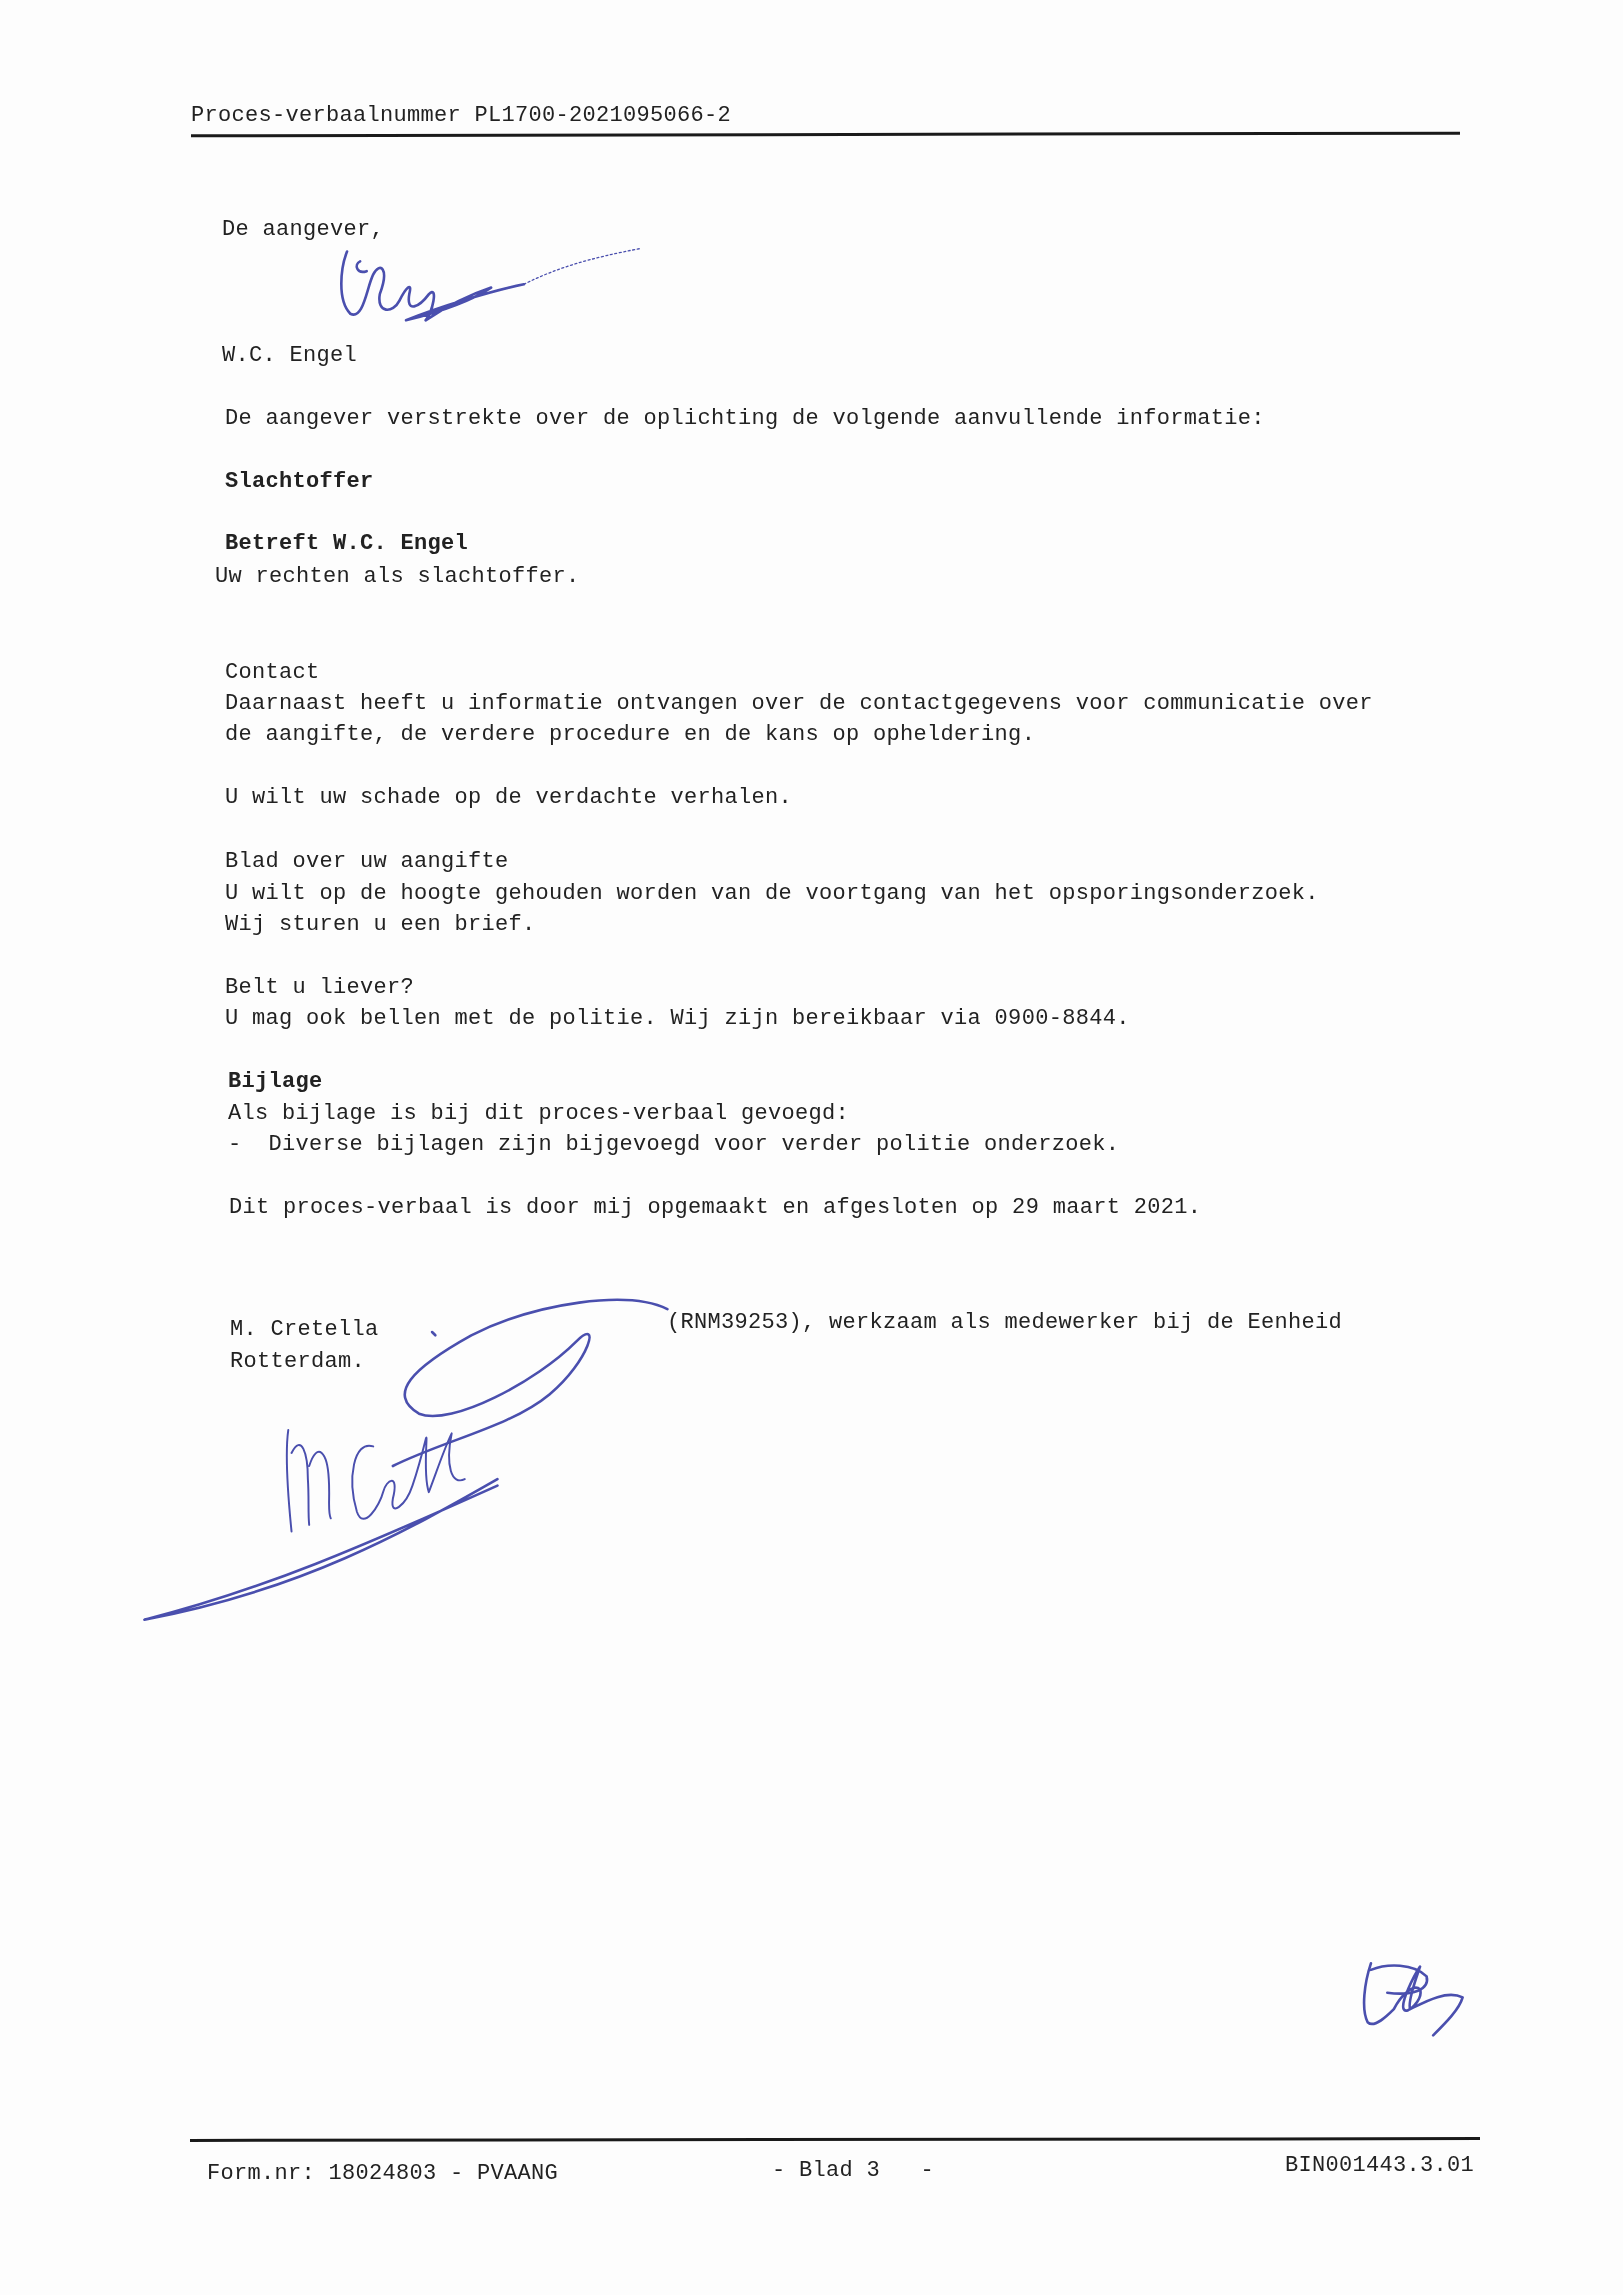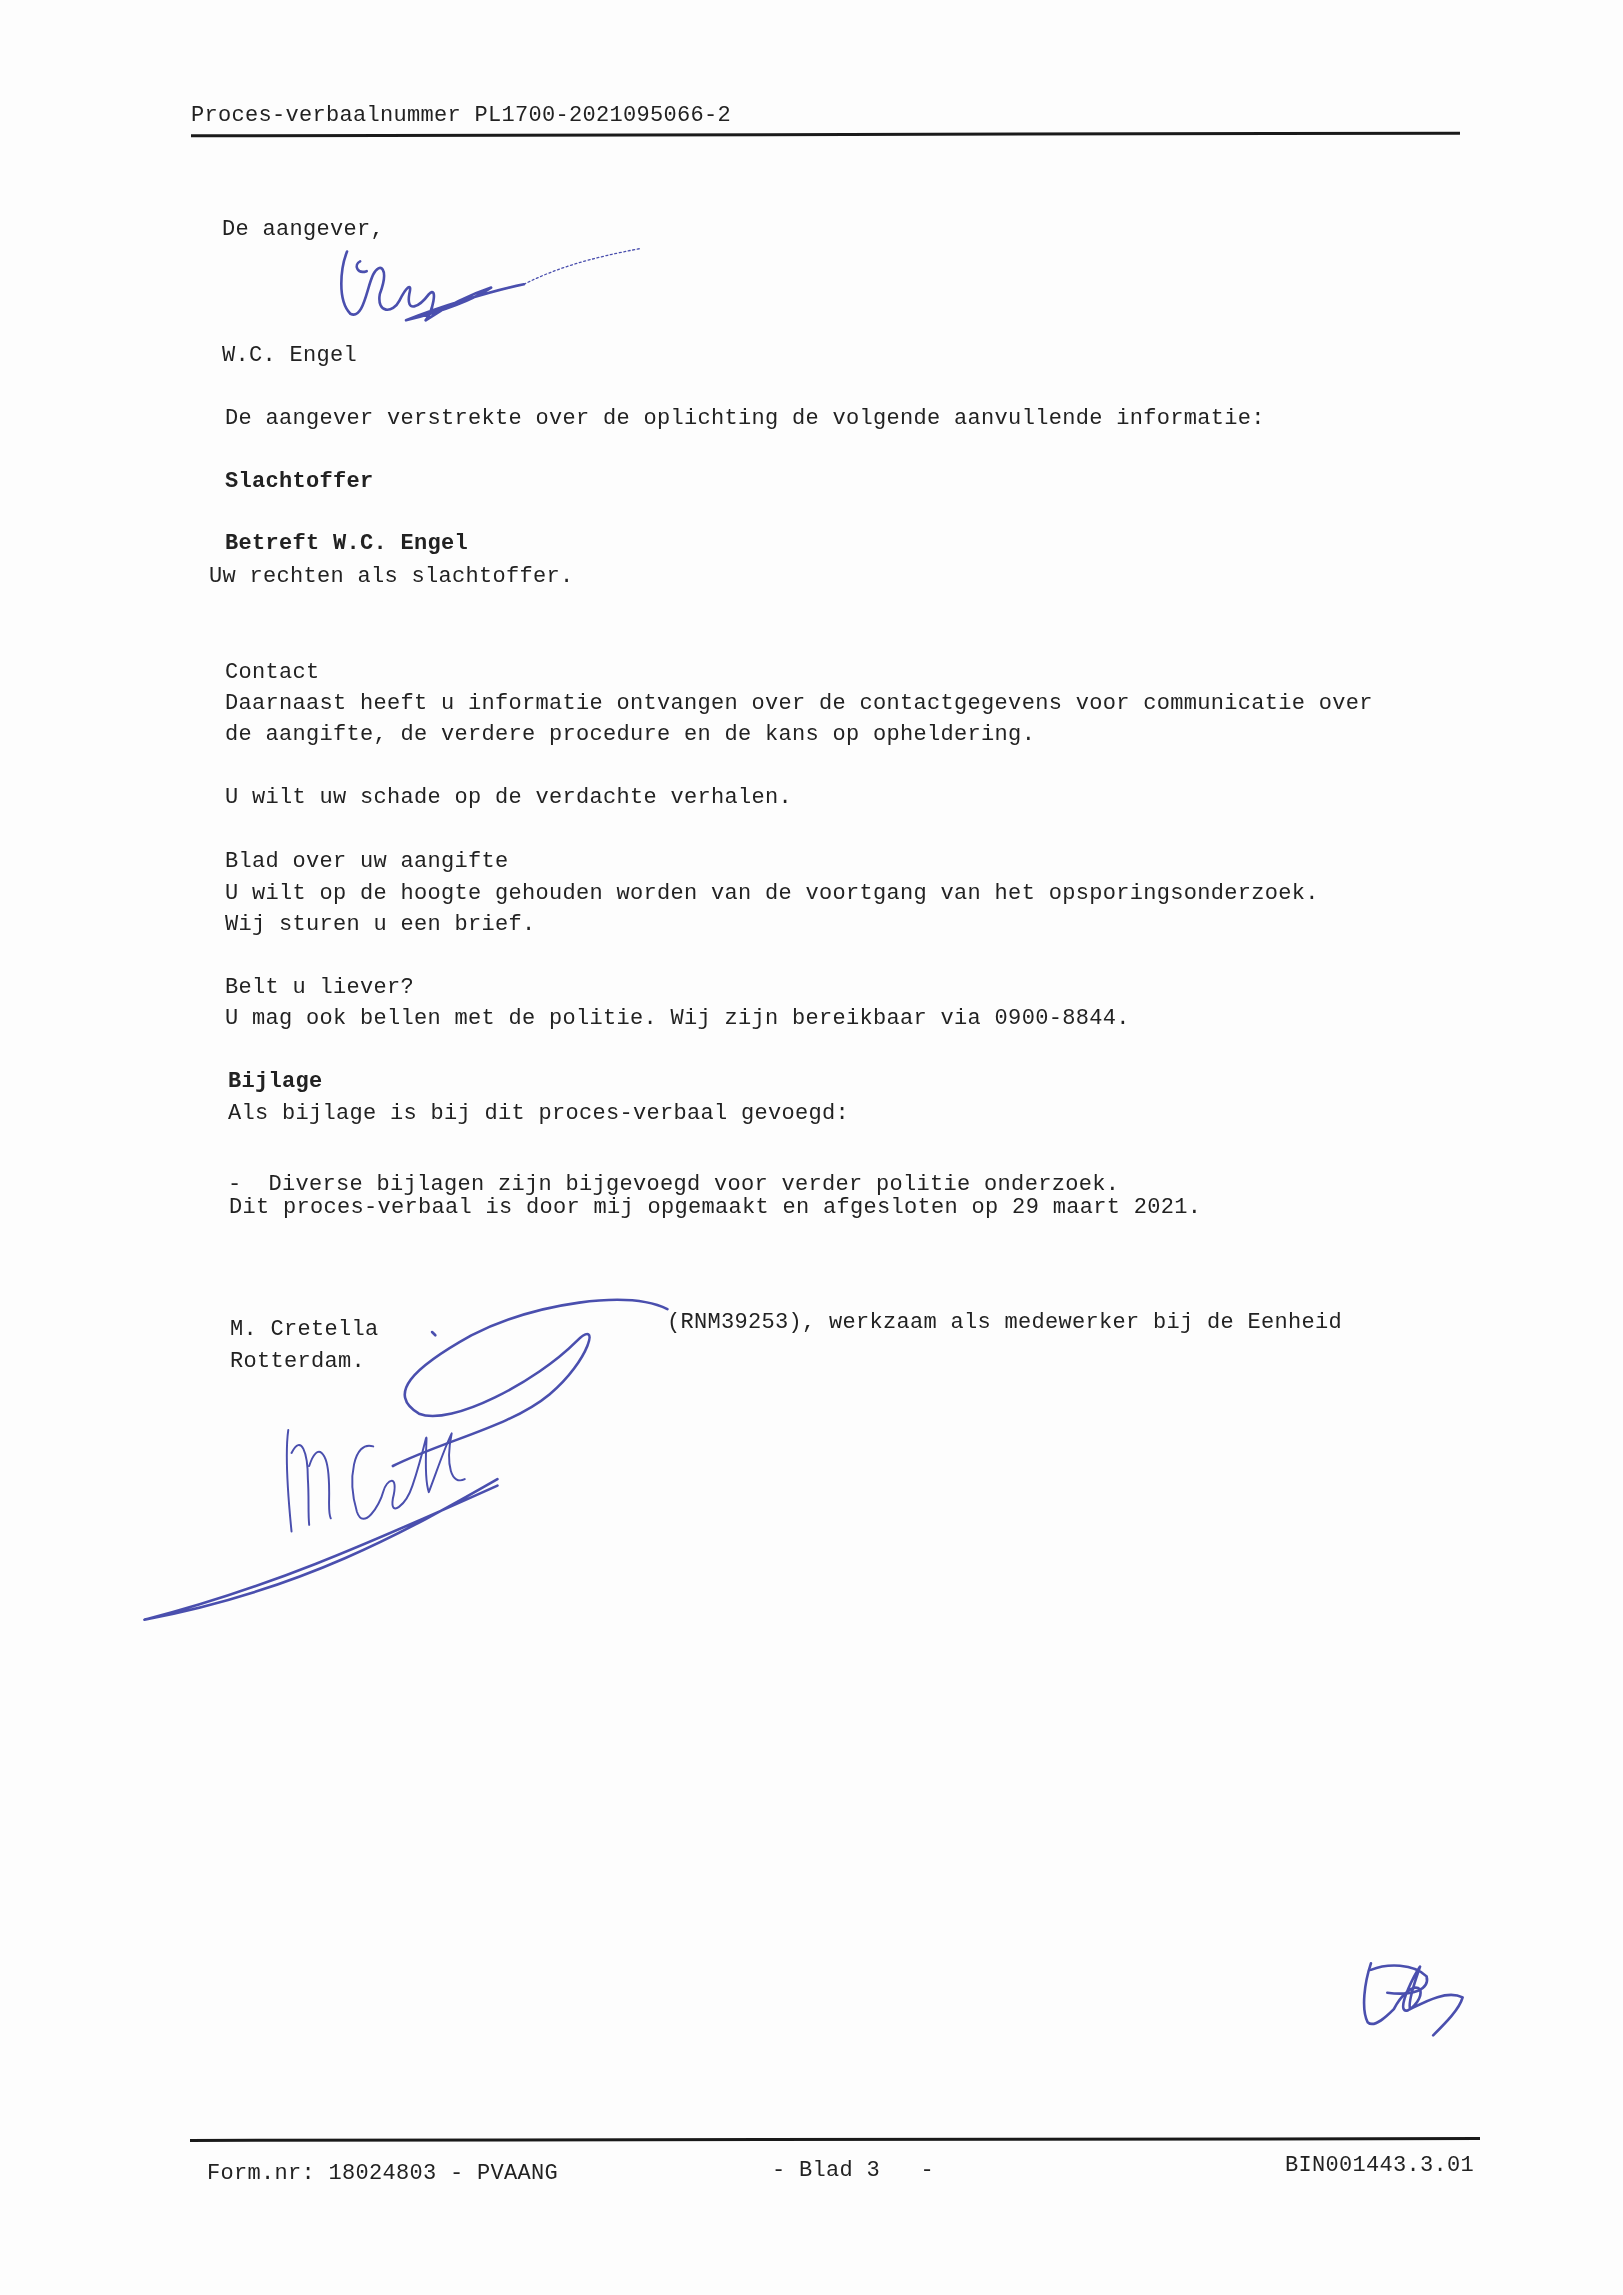--- a/index.html
+++ b/index.html
@@ -25,38 +25,38 @@
     <path stroke-width="4" d="M110,45 C100,70 95,120 115,140 C135,150 140,100 150,80 C160,60 175,70 160,110 C155,140 180,140 190,120 C200,100 210,90 205,110 C200,140 220,130 235,110 C250,95 240,140 230,150 C260,130 300,110 330,100 C300,120 260,135 200,150 C250,130 330,105 380,95"></path>
     <path stroke-width="2" stroke-dasharray="3,4" d="M380,95 C430,70 480,55 560,40"></path>
     <path stroke-width="4" d="M130,60 C120,65 125,80 140,75"></path>
   </svg>
   <div class="t" style="left:222px; top:343px;">W.C. Engel</div>
 
   <div class="t" style="left:225px; top:406px;">De aangever verstrekte over de oplichting de volgende aanvullende informatie:</div>
 
   <div class="t b" style="left:225px; top:469px;">Slachtoffer</div>
   <div class="t b" style="left:225px; top:531px;">Betreft W.C. Engel</div>
-  <div class="t" style="left:209px; top:564px;text-align:center;">Uw rechten als slachtoffer.</div>
+  <div class="t" style="left:215px; top:564px;text-align:center;">Uw rechten als slachtoffer.</div>
 
   <div class="t" style="left:225px; top:660px;">Contact</div>
   <div class="t" style="left:225px; top:722px;">de aangifte, de verdere procedure en de kans op opheldering.</div>
   <div class="t" style="left:225px; top:691px;">Daarnaast heeft u informatie ontvangen over de contactgegevens voor communicatie over</div>
 
   <div class="t" style="left:225px; top:785px;">U wilt uw schade op de verdachte verhalen.</div>
 
   <div class="t" style="left:225px; top:849px;">Blad over uw aangifte</div>
   <div class="t" style="left:225px; top:881px;">U wilt op de hoogte gehouden worden van de voortgang van het opsporingsonderzoek.</div>
   <div class="t" style="left:225px; top:912px;">Wij sturen u een brief.</div>
 
   <div class="t" style="left:225px; top:975px;">Belt u liever?</div>
   <div class="t" style="left:225px; top:1006px;">U mag ook bellen met de politie. Wij zijn bereikbaar via 0900-8844.</div>
 
   <div class="t b" style="left:228px; top:1069px;text-align:right;">Bijlage</div>
   <div class="t" style="left:228px; top:1101px;">Als bijlage is bij dit proces-verbaal gevoegd:</div>
-  <div class="t" style="left:228px; top:1132px;margin-top:40px;">-  Diverse bijlagen zijn bijgevoegd voor verder politie onderzoek.</div>
+  <div class="t" style="left:228px; top:1132px;">-  Diverse bijlagen zijn bijgevoegd voor verder politie onderzoek.</div>
 
   <div class="t" style="left:229px; top:1195px;">Dit proces-verbaal is door mij opgemaakt en afgesloten op 29 maart 2021.</div>
 
   <div class="t" style="left:230px; top:1317px;">M. Cretella</div>
   <div class="t" style="left:667px; top:1310px;">(RNM39253), werkzaam als medewerker bij de Eenheid</div>
   <div class="t" style="left:230px; top:1349px;">Rotterdam.</div>
 
   <svg class="sig" style="left:131px; top:1283px;" width="576" height="353" viewBox="0 0 880 540">
     <path stroke-width="4" d="M820,40 C760,10 620,30 520,80 C430,130 390,170 440,200 C490,220 620,150 680,90 C720,50 700,120 640,170 C580,220 480,240 400,280"></path>
     <path stroke-width="3" d="M240,225 C235,260 240,330 245,380 M245,260 C260,230 270,260 270,300 C272,330 270,350 272,370 M272,280 C285,240 300,260 302,300 C304,330 300,350 305,360"></path>

